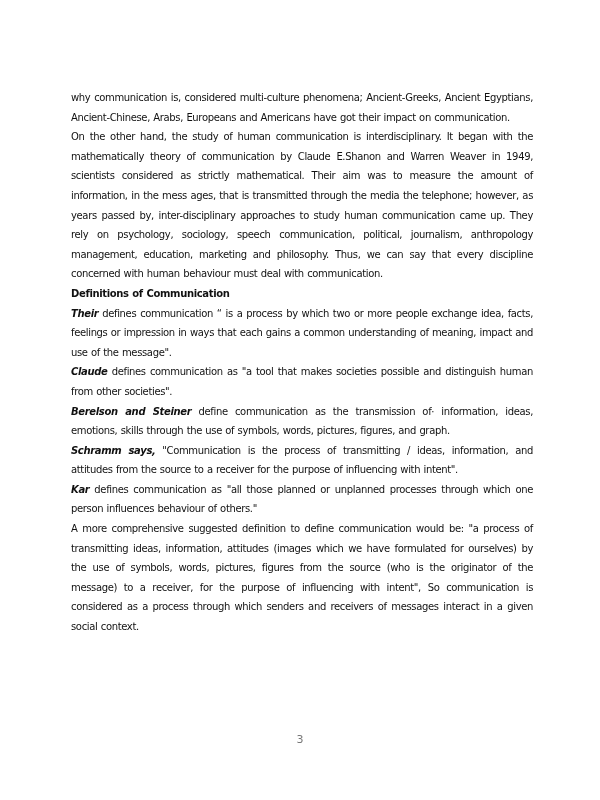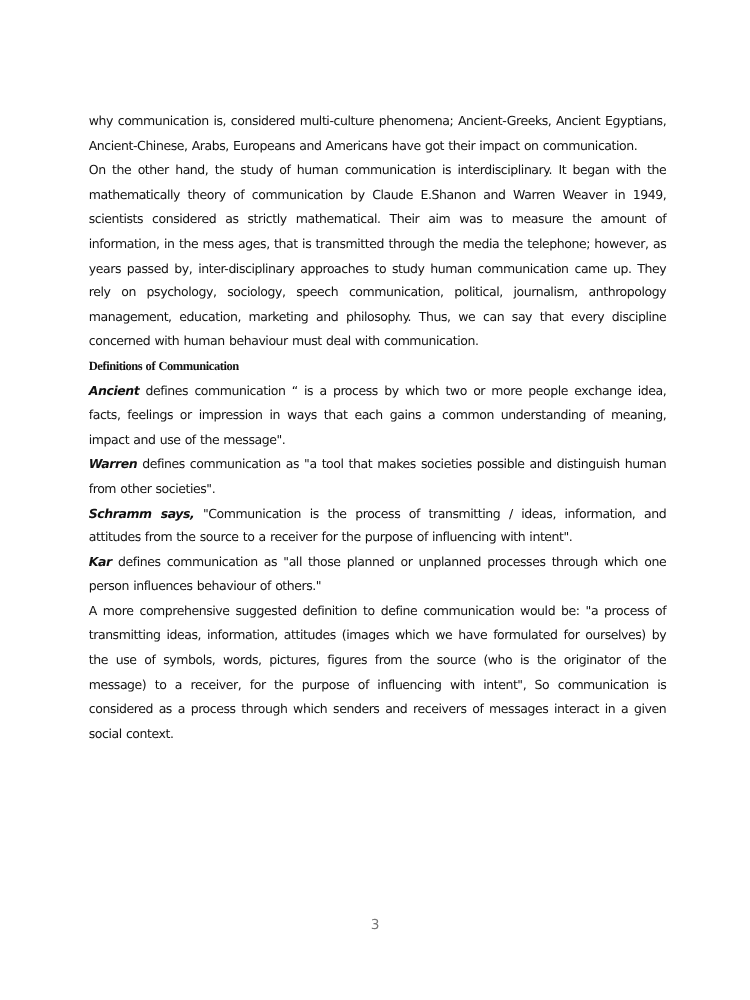--- a/index.html
+++ b/index.html
@@ -10,39 +10,40 @@
       top: 88px;
       width: 462px;
       font-family: "DejaVu Sans", sans-serif;
       font-size: 10px;
       line-height: 19.6px;
       color: #111111;
       letter-spacing: -0.35px;
       word-spacing: 0.5px;
     }
     .page p { margin: 0; text-align: justify; text-align-last: left; }
-    .heading { font-weight: bold; font-family: Liberation Serif, serif; }
+    .heading { font-weight: bold; }
     .name { font-weight: bold; font-style: italic; }
     .page-number {
       position: absolute;
       left: 0; width: 600px;
       top: 733px;
       text-align: center;
       font-family: "DejaVu Sans", sans-serif;
       font-size: 11px;
       color: #777777;
     }
   </style>
 </head>
 <body>
 
 <div class="page">
   <p>why communication is, considered multi-culture phenomena; Ancient-Greeks, Ancient Egyptians, Ancient-Chinese, Arabs, Europeans and Americans have got their impact on communication.</p>
   <p>On the other hand, the study of human communication is interdisciplinary. It began with the mathematically theory of communication by Claude E.Shanon and Warren Weaver in 1949, scientists considered as strictly mathematical. Their aim was to measure the amount of information, in the mess ages, that is transmitted through the media the telephone; however, as years passed by, inter-disciplinary approaches to study human communication came up. They rely on psychology, sociology, speech communication, political, journalism, anthropology management, education, marketing and philosophy. Thus, we can say that every discipline concerned with human behaviour must deal with communication.</p>
   <p class="heading">Definitions of Communication</p>
-  <p><span class="name">Ancient</span><span> defines communication “  is a process by which two or more people exchange idea, facts, feelings or impression in ways that each gains a common understanding of meaning, impact and use of the message".</span></p>
-  <p><span class="name">Warren</span><span> defines communication as "a tool that makes societies possible and distinguish human from other societies".</span></p>
+  <p><span class="name">Their</span><span> defines communication “  is a process by which two or more people exchange idea, facts, feelings or impression in ways that each gains a common understanding of meaning, impact and use of the message".</span></p>
+  <p><span class="name">Claude</span><span> defines communication as "a tool that makes societies possible and distinguish human from other societies".</span></p>
+  <p><span class="name">Berelson and Steiner</span><span> define communication as the transmission of· information, ideas, emotions, skills through the use of symbols, words, pictures, figures, and graph.</span></p>
   <p><span class="name"> Schramm says,</span><span> "Communication is the process of transmitting / ideas, information, and attitudes from the source to a receiver for the purpose of influencing with intent".</span></p>
   <p><span class="name">Kar</span><span> defines communication as "all those planned or unplanned processes through which one person influences behaviour of others."</span></p>
   <p>A more comprehensive suggested definition to define communication would be: "a process of transmitting ideas, information, attitudes (images which we have formulated for ourselves) by the use of symbols, words, pictures, figures from the source (who is the originator of the message) to a receiver, for the purpose of influencing with intent", So communication is considered as a process through which senders and receivers of messages interact in a given social context.</p>
 </div>
 
 <div class="page-number">3</div>
 
 </body></html>

